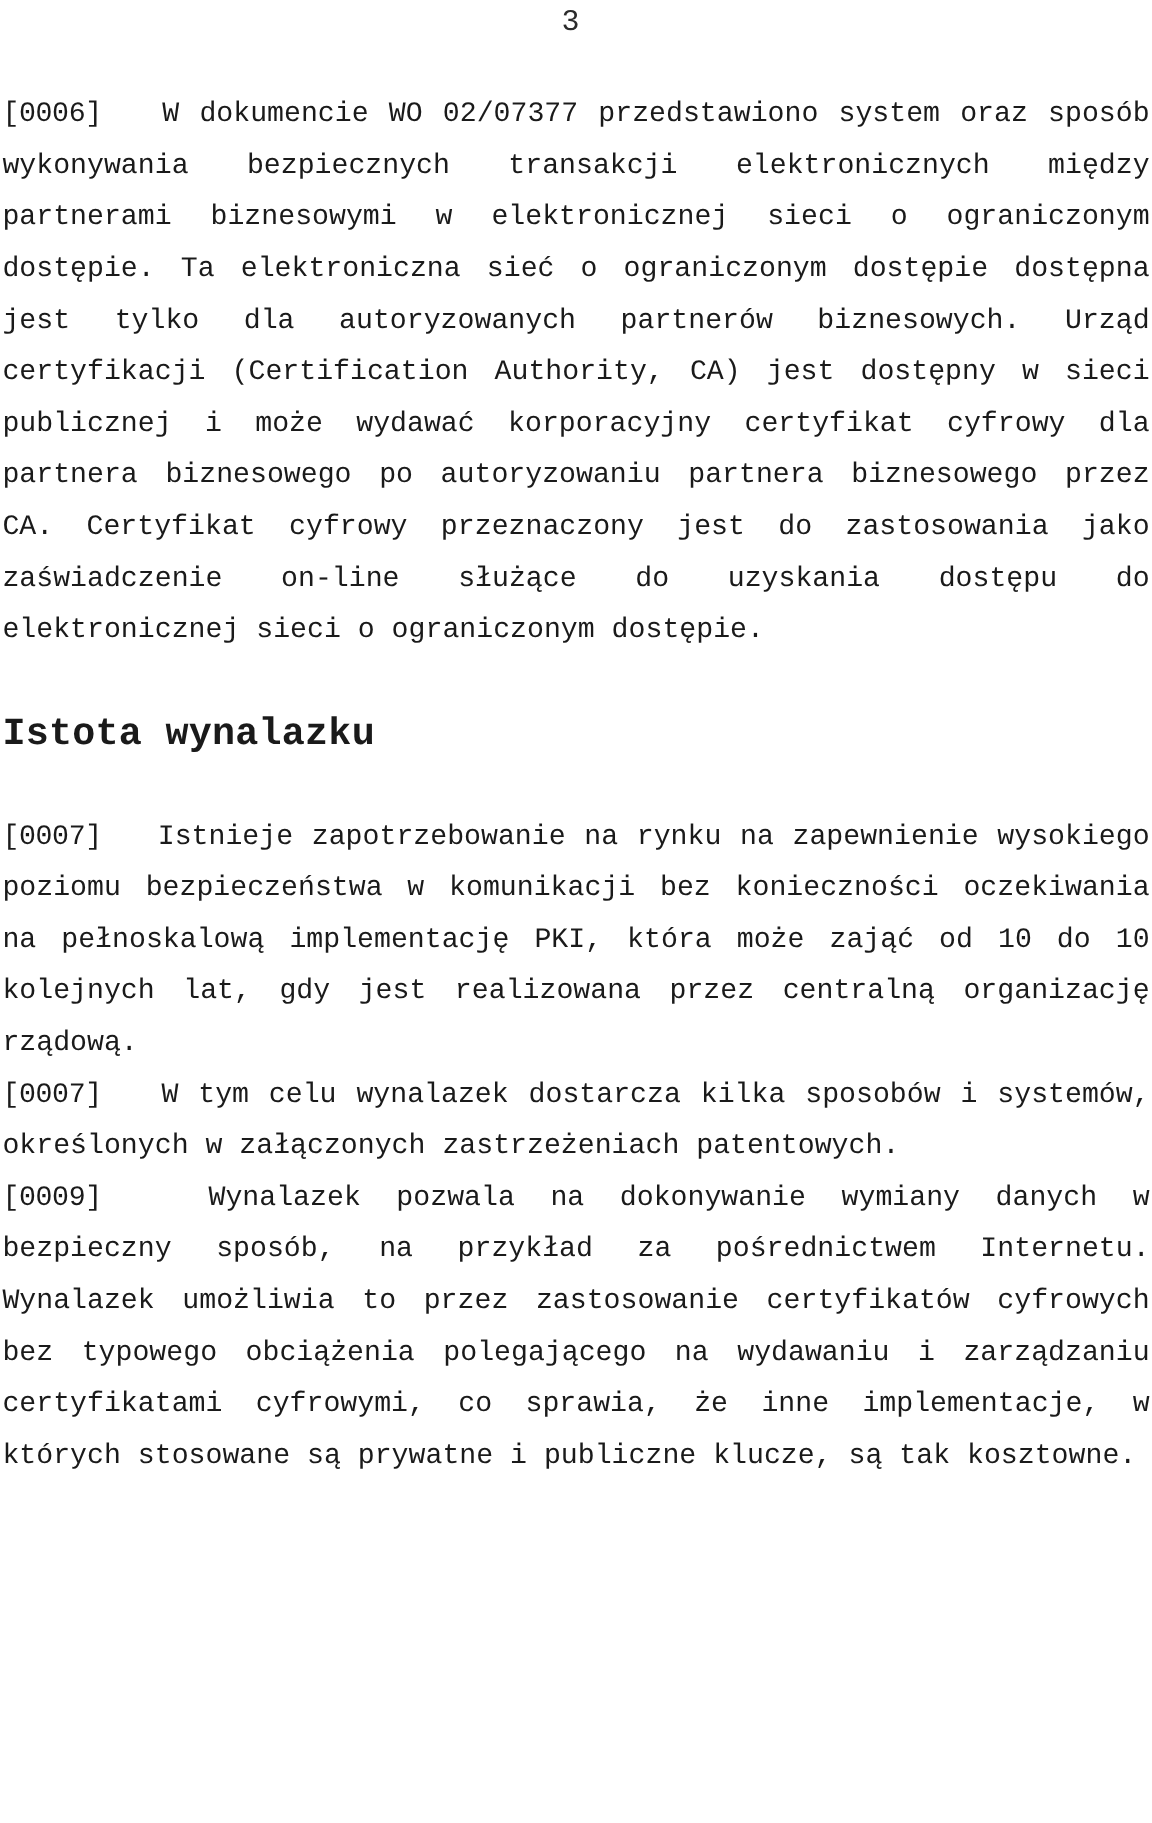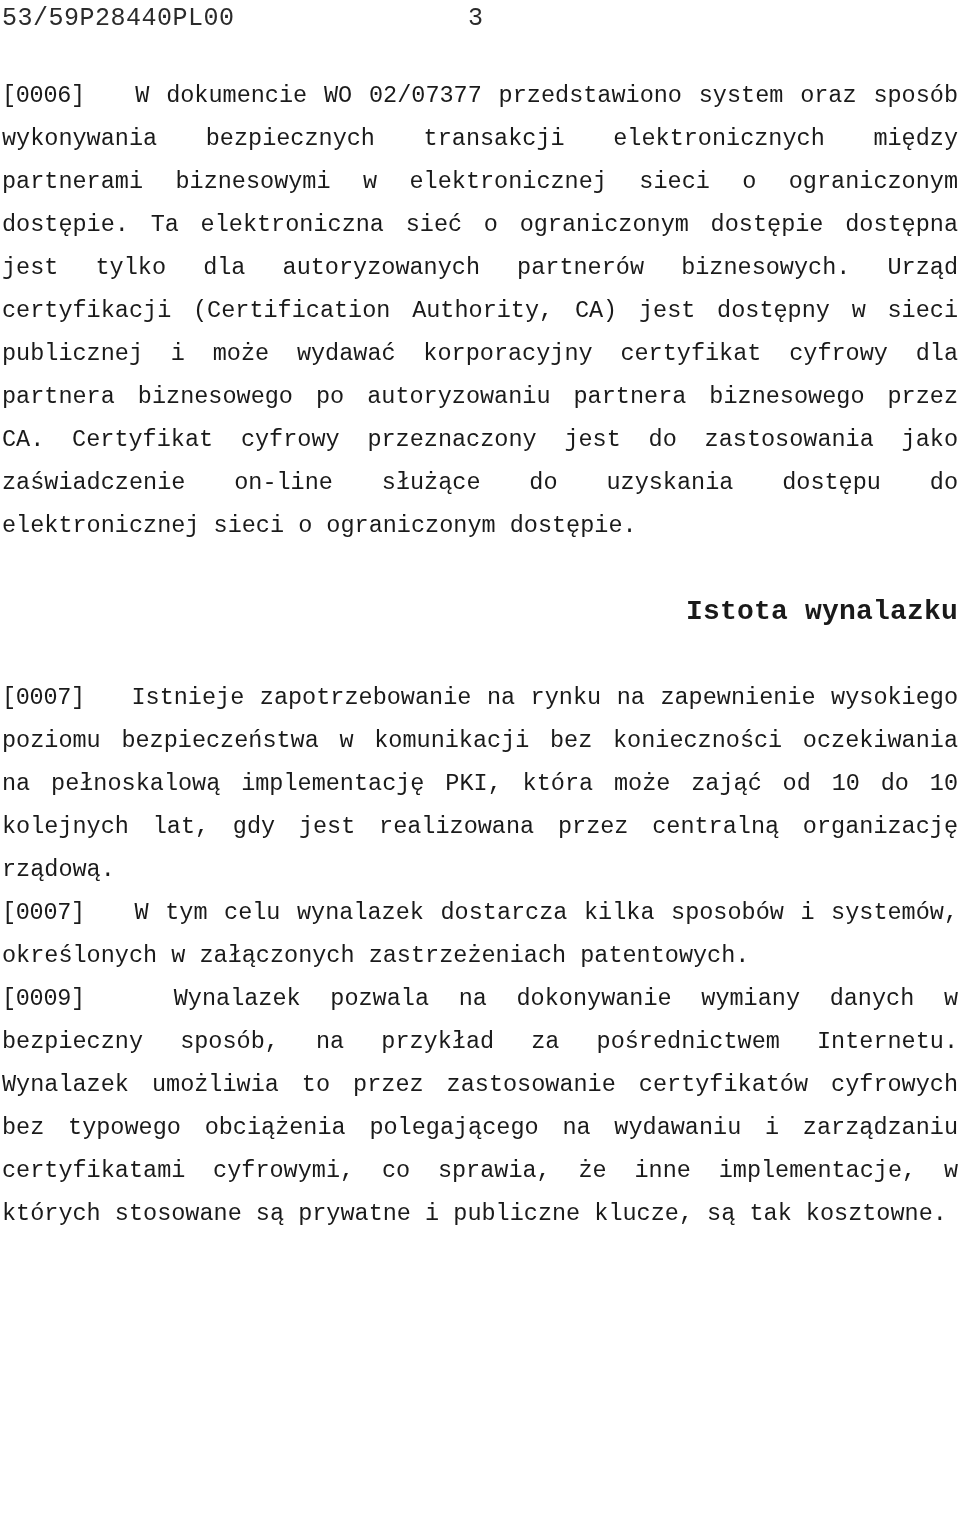--- a/index.html
+++ b/index.html
@@ -71,39 +71,38 @@
     display: inline;
   }
 
   .pmark {
     font-weight: normal;
     letter-spacing: -0.3px;
   }
 
   .section-heading {
     margin: 0;
-    font-size: 28px;
+    font-size: 32px;
     line-height: 43px;
     font-weight: bold;
-    text-align: right;
+    text-align: left;
     letter-spacing: 0.2px;
   }
 
   .spacer-line {
     height: 43px;
   }
   .spacer-half {
     height: 43px;
   }
 </style>
 </head>
 <body>
 
 <div class="page-header">
-  <span class="header-ref">53/59P28440PL00</span>
   <span class="header-pageno">3</span>
 </div>
 
 <div class="doc-body">
 
 
   <p class="para">
     <span class="pmark">[0006]</span><span>&nbsp;&nbsp;&nbsp;</span><span class="ptext">W dokumencie WO 02/07377 przedstawiono system oraz sposób wykonywania bezpiecznych transakcji elektronicznych między partnerami biznesowymi w elektronicznej sieci o ograniczonym dostępie. Ta elektroniczna sieć o ograniczonym dostępie dostępna jest tylko dla autoryzowanych partnerów biznesowych. Urząd certyfikacji (Certification Authority, CA) jest dostępny w sieci publicznej i może wydawać korporacyjny certyfikat cyfrowy dla partnera biznesowego po autoryzowaniu partnera biznesowego przez CA. Certyfikat cyfrowy przeznaczony jest do zastosowania jako zaświadczenie on-line służące do uzyskania dostępu do elektronicznej sieci o ograniczonym dostępie.</span>
   </p>
 

